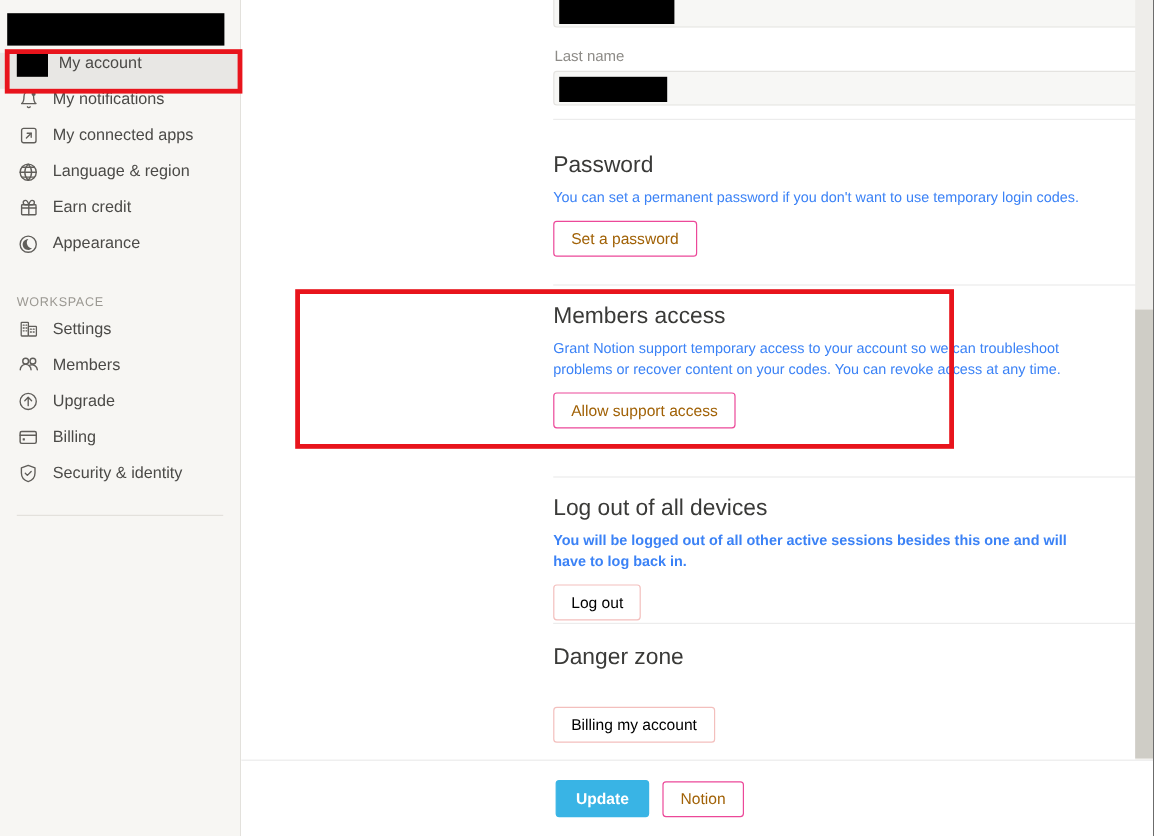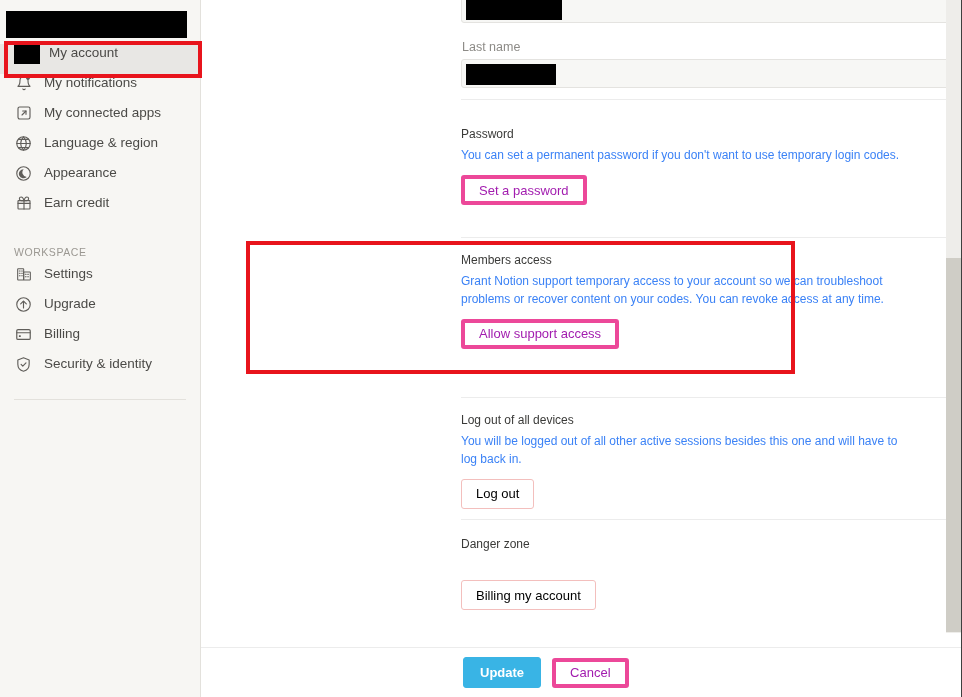--- a/index.html
+++ b/index.html
@@ -126,21 +126,21 @@
   }
 
   .hr {
     height: 1px;
     background: #ececec;
     width: 631px;
     margin: 0;
   }
 
   .block-title {
-    font-size: 12px;
+    font-size: 19px;
     color: #3a3a38;
     margin: 0 0 6px 0;
     line-height: 1.2;
   }
   .block-desc {
     font-size: 12px;
     color: #3b82f6;
     line-height: 1.48;
     margin: 0 0 10px 0;
     max-width: 520px;
@@ -149,22 +149,22 @@
   .btn {
     display: inline-flex;
     align-items: center;
     justify-content: center;
     height: 30px;
     padding: 0 14px;
     font-size: 13px;
     border-radius: 3px;
     cursor: pointer;
     background: #ffffff;
-    border: 4px solid #ec4899;
-    color: #a21caf;
+    border: 1px solid #ec4899;
+    color: #a16207;
     line-height: 1;
     white-space: nowrap;
   }
   .btn-danger {
     border: 1px solid #f3bfbd;
     color: #000000;
   }
   .btn-primary {
     background: #39b4e5;
     border: 1px solid #39b4e5;
@@ -194,21 +194,21 @@
     z-index: 50;
   }
   #annot-account { left: 4px; top: 41px; width: 198px; height: 37px; }
   #annot-support { left: 246px; top: 241px; width: 549px; height: 133px; }
 
   
   .footer {
     position: absolute;
     left: 0; bottom: 0;
     width: 100%;
-    height: 50px;
+    height: 64px;
     background: #ffffff;
     border-top: 1px solid #ececec;
     display: flex;
     align-items: center;
     padding-left: 262px;
     gap: 11px;
   }
 
   
   .scrollbar-track {
@@ -269,61 +269,72 @@
       <div class="nav-item">
         <span class="nav-icon">
           <svg width="17" height="17" viewBox="0 0 24 24" fill="none" stroke="currentColor" stroke-width="1.6" stroke-linecap="round" stroke-linejoin="round">
             <circle cx="12" cy="12" r="9.5"></circle>
             <path d="M2.5 12h19"></path>
             <path d="M12 2.5c2.6 2.7 4 6 4 9.5s-1.4 6.8-4 9.5c-2.6-2.7-4-6-4-9.5s1.4-6.8 4-9.5z"></path>
             <path d="M4.8 6.2h14.4M4.8 17.8h14.4"></path>
           </svg>
         </span>
         <span class="nav-label">Language &amp; region</span>
-      </div>
-
-      <div class="nav-item">
-        <span class="nav-icon">
-          <svg width="17" height="17" viewBox="0 0 24 24" fill="none" stroke="currentColor" stroke-width="1.6" stroke-linecap="round" stroke-linejoin="round">
-            <circle cx="12" cy="12" r="9.5"></circle>
-            <path d="M16.5 16.8A6.4 6.4 0 0 1 12.2 6a6.4 6.4 0 1 0 4.3 10.8z" fill="currentColor" stroke="none"></path>
-          </svg>
-        </span>
-        <span class="nav-label">Appearance</span>
       </div>
 
       <div class="nav-item">
         <span class="nav-icon">
           <svg width="16" height="16" viewBox="0 0 24 24" fill="none" stroke="currentColor" stroke-width="1.7" stroke-linecap="round" stroke-linejoin="round">
             <rect x="3" y="8.5" width="18" height="12.5" rx="1"></rect>
             <path d="M3 12.5h18"></path>
             <path d="M12 8.5V21"></path>
             <path d="M12 8.5S10.5 3 7.8 3a2.4 2.4 0 0 0 0 5.5z"></path>
             <path d="M12 8.5S13.5 3 16.2 3a2.4 2.4 0 0 1 0 5.5z"></path>
           </svg>
         </span>
         <span class="nav-label">Earn credit</span>
       </div>
+
+      <div class="nav-item">
+        <span class="nav-icon">
+          <svg width="17" height="17" viewBox="0 0 24 24" fill="none" stroke="currentColor" stroke-width="1.6" stroke-linecap="round" stroke-linejoin="round">
+            <circle cx="12" cy="12" r="9.5"></circle>
+            <path d="M16.5 16.8A6.4 6.4 0 0 1 12.2 6a6.4 6.4 0 1 0 4.3 10.8z" fill="currentColor" stroke="none"></path>
+          </svg>
+        </span>
+        <span class="nav-label">Appearance</span>
+      </div>
     </nav>
 
     <div class="section-head">WORKSPACE</div>
 
     <nav>
 
       <div class="nav-item">
         <span class="nav-icon">
           <svg width="16" height="16" viewBox="0 0 24 24" fill="none" stroke="currentColor" stroke-width="1.6" stroke-linecap="round" stroke-linejoin="round">
             <rect x="2.5" y="4" width="9" height="17" rx="0.8"></rect>
             <rect x="11.5" y="9" width="10" height="12" rx="0.8"></rect>
             <path d="M5 7.5h1.2M8.5 7.5h1M5 11h1.2M8.5 11h1M5 14.5h1.2M8.5 14.5h1M14 12.5h1.2M17.5 12.5h1.2M14 16h1.2M17.5 16h1.2"></path>
           </svg>
         </span>
         <span class="nav-label">Settings</span>
       </div>
 
+      <div class="nav-item">
+        <span class="nav-icon">
+          <svg width="18" height="18" viewBox="0 0 24 24" fill="none" stroke="currentColor" stroke-width="1.6" stroke-linecap="round" stroke-linejoin="round">
+            <circle cx="8.5" cy="8" r="3.2"></circle>
+            <circle cx="16.5" cy="8" r="3.2"></circle>
+            <path d="M2.5 17.5a6 6 0 0 1 12 0"></path>
+            <path d="M13.2 12.4a6 6 0 0 1 8.3 5.1"></path>
+          </svg>
+        </span>
+        <span class="nav-label">Members</span>
+      </div>
 
       <div class="nav-item">
         <span class="nav-icon">
           <svg width="17" height="17" viewBox="0 0 24 24" fill="none" stroke="currentColor" stroke-width="1.6" stroke-linecap="round" stroke-linejoin="round">
             <circle cx="12" cy="12" r="9.5"></circle>
             <path d="M12 17V7.5"></path>
             <path d="M8 11.2 12 7.2l4 4"></path>
           </svg>
         </span>
         <span class="nav-label">Upgrade</span>
@@ -385,40 +396,40 @@
         <section id="support-block">
           <div class="block-title">Members access</div>
           <div class="block-desc">Grant Notion support temporary access to your account so we can troubleshoot problems or recover content on your codes. You can revoke access at any time.</div>
           <button class="btn">Allow support access</button>
         </section>
 
         <div id="divider-3" class="hr"></div>
 
         <section id="logout-block">
           <div class="block-title">Log out of all devices</div>
-          <div class="block-desc" style="max-width:620px;">You will be logged out of all other active sessions besides this one and will have to log back in.</div>
+          <div class="block-desc" style="max-width:620px;font-weight:bold;">You will be logged out of all other active sessions besides this one and will have to log back in.</div>
           <button class="btn btn-danger">Log out</button>
         </section>
 
         <div id="divider-4" class="hr"></div>
 
         <section id="danger-block">
           <div class="block-title" style="margin-bottom:29px;">Danger zone</div>
           <button class="btn btn-danger">Billing my account</button>
         </section>
 
       </div>
     </div>
 
     <div class="scrollbar-track">
       <div class="scrollbar-thumb"></div>
     </div>
 
     <div class="footer">
       <button class="btn btn-primary">Update</button>
-      <button class="btn">Cancel</button>
+      <button class="btn">Notion</button>
     </div>
   </main>
 
   <div class="annot" id="annot-account"></div>
   <div class="annot" id="annot-support"></div>
 
 </div>
 
 </body></html>

